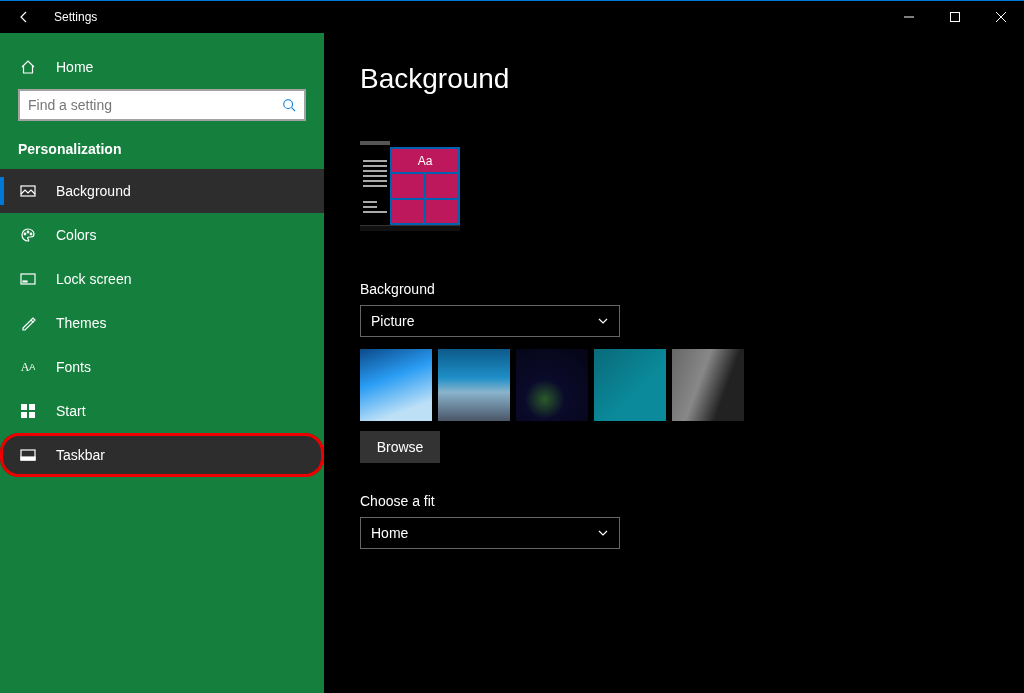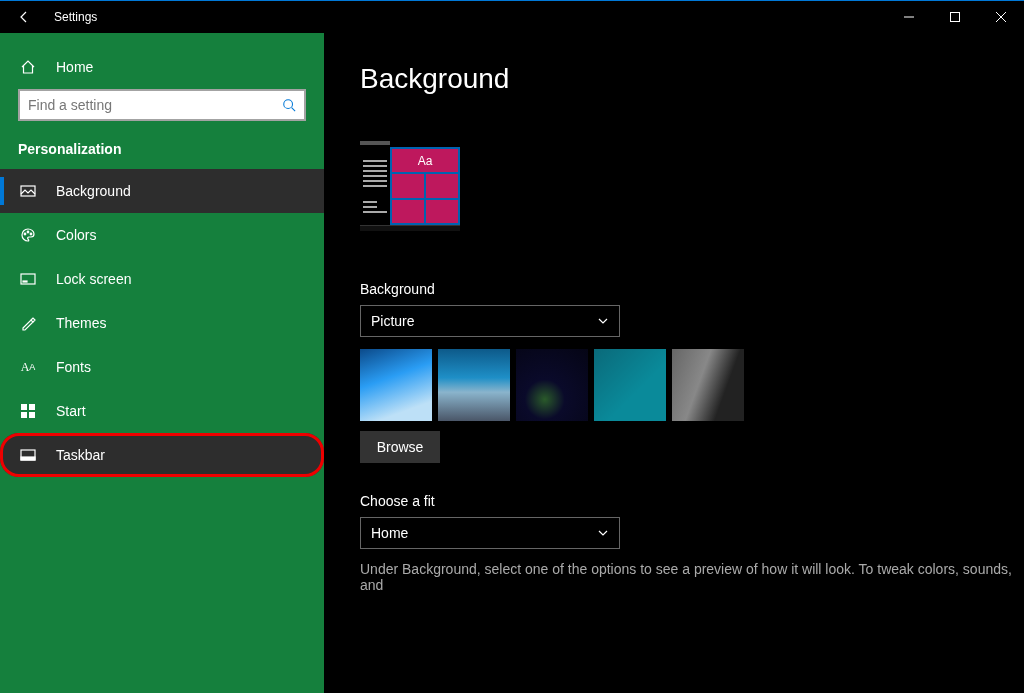--- a/index.html
+++ b/index.html
@@ -214,16 +214,15 @@
       <button class="browse">Browse</button>
 
       <div class="label">Choose a fit</div>
       <div class="select">
         <span>Home</span>
         <svg width="12" height="12" viewBox="0 0 12 12" fill="none" stroke="#fff" stroke-width="1.2">
             <path d="M2 4 L6 8 L10 4"></path>
           </svg>
       </div>
 
-      <div class="help-text">Under Background, select one of the options to see a preview of how it will look. To tweak colors, sounds, and</div>
     </div>
   </div>
 </div>
 
 </body></html>

